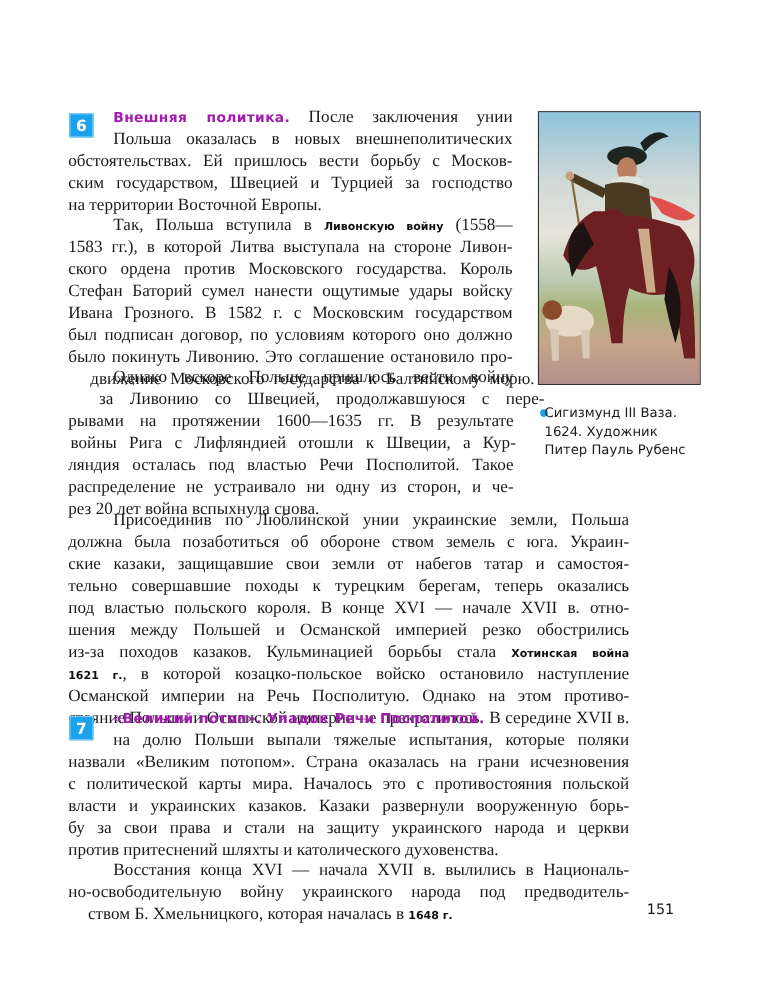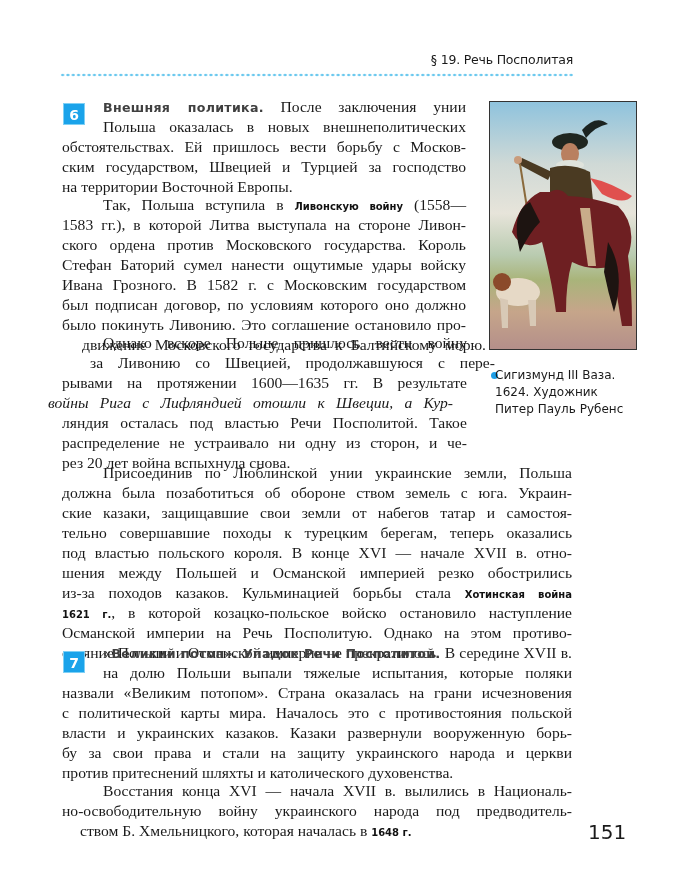--- a/index.html
+++ b/index.html
@@ -20,21 +20,21 @@
       background-size: 5.3px 4px; background-repeat: repeat-x;
     }
 
     .text {
       font-family: "Liberation Serif", "DejaVu Serif", serif;
       font-size: 15.6px; line-height: 19.6px; color: #1a1a1a;
     }
     .line { position: absolute; white-space: nowrap; }
     .justify { text-align: justify; text-align-last: justify; }
     .bold-sans { font-family: "DejaVu Sans", sans-serif; font-weight: bold; font-size: 10px; color: #111; }
-    .heading-sans { font-family: "DejaVu Sans", sans-serif; font-weight: bold; font-size: 12.6px; color: #404040; letter-spacing: 0.3px; }
+    .heading-sans { font-family: "DejaVu Sans", sans-serif; font-weight: bold; font-size: 12.6px; color: #a21caf; letter-spacing: 0.3px; }
 
     .section-num {
       position: absolute; width: 22px; height: 22px; background: #1aa3ea;
       color: #fff; font-family: "DejaVu Sans", sans-serif; font-weight: bold;
       font-size: 14px; line-height: 22px; text-align: center;
       border: 1px solid #7fd0f5; box-sizing: border-box;
     }
 
     .painting {
       position: absolute; left: 489px; top: 101px; width: 148px; height: 249px;
@@ -45,32 +45,28 @@
       position: absolute; left: 491px; top: 367px; width: 180px;
       font-family: "DejaVu Sans", sans-serif; font-size: 12px; line-height: 17px; color: #1a1a1a;
     }
     .caption .bullet {
       position: absolute; left: 0; top: 5px; width: 7px; height: 7px; border-radius: 50%; background: #1e9ee6;
     }
     .caption .lines { position: absolute; left: 4px; top: 0; white-space: nowrap; }
 
     .page-number {
       position: absolute; left: 588px; top: 820px;
-      font-family: "DejaVu Sans", sans-serif; font-size: 20px; color: #1a1a1a;
+      font-family: "DejaVu Sans", sans-serif; font-size: 13px; color: #1a1a1a;
     }
   </style>
 </head>
 <body>
 
 <div class="page">
 
-  <div class="running-head">
-    <span class="title">§ 19. Речь Посполитая</span>
-    <div class="dots"></div>
-  </div>
 
   <div class="section-num" style="left:63px; top:103px;">6</div>
 
   <div class="text">
     <div class="line justify" style="left:103px; top:97px; width:363px;"><span class="heading-sans">Внешняя политика.</span> <span>После заключения унии</span></div>
     <div class="line justify" style="left:103px; top:117px; width:363px;">Польша оказалась в новых внешнеполитических</div>
     <div class="line justify" style="left:62px; top:137px; width:404px;">обстоятельствах. Ей пришлось вести борьбу с Москов-</div>
     <div class="line justify" style="left:62px; top:157px; width:404px;">ским государством, Швецией и Турцией за господство</div>
     <div class="line" style="left:62px; top:177px;">на территории Восточной Европы.</div>
 
@@ -79,21 +75,21 @@
     <div class="line justify" style="left:62px; top:235px; width:404px;">ского ордена против Московского государства. Король</div>
     <div class="line justify" style="left:62px; top:255px; width:404px;">Стефан Баторий сумел нанести ощутимые удары войску</div>
     <div class="line justify" style="left:62px; top:275px; width:404px;">Ивана Грозного. В 1582 г. с Московским государством</div>
     <div class="line justify" style="left:62px; top:295px; width:404px;">был подписан договор, по условиям которого оно должно</div>
     <div class="line justify" style="left:62px; top:315px; width:404px;">было покинуть Ливонию. Это соглашение остановило про-</div>
     <div class="line justify" style="left:62px; top:335px; width:404px;margin-left:20px;">движение Московского государства к Балтийскому морю.</div>
 
     <div class="line justify" style="left:103px; top:333px; width:364px;">Однако вскоре Польше пришлось вести войну</div>
     <div class="line justify" style="left:62px; top:353px; width:405px;margin-left:28px;">за Ливонию со Швецией, продолжавшуюся с пере-</div>
     <div class="line justify" style="left:62px; top:373px; width:405px;">рывами на протяжении 1600—1635 гг. В результате</div>
-    <div class="line justify" style="left:48px; top:393px; width:405px;font-style:italic;">войны Рига с Лифляндией отошли к Швеции, а Кур-</div>
+    <div class="line justify" style="left:64px; top:393px; width:405px;">войны Рига с Лифляндией отошли к Швеции, а Кур-</div>
     <div class="line justify" style="left:62px; top:413px; width:405px;">ляндия осталась под властью Речи Посполитой. Такое</div>
     <div class="line justify" style="left:62px; top:433px; width:405px;">распределение не устраивало ни одну из сторон, и че-</div>
     <div class="line" style="left:62px; top:453px;">рез 20 лет война вспыхнула снова.</div>
 
     <div class="line justify" style="left:103px; top:463px; width:469px;">Присоединив по Люблинской унии украинские земли, Польша</div>
     <div class="line justify" style="left:62px; top:483px; width:510px;">должна была позаботиться об обороне ством земель с юга. Украин-</div>
     <div class="line justify" style="left:62px; top:503px; width:510px;">ские казаки, защищавшие свои земли от набегов татар и самостоя-</div>
     <div class="line justify" style="left:62px; top:523px; width:510px;">тельно совершавшие походы к турецким берегам, теперь оказались</div>
     <div class="line justify" style="left:62px; top:543px; width:510px;">под властью польского короля. В конце XVI — начале XVII в. отно-</div>
     <div class="line justify" style="left:62px; top:563px; width:510px;">шения между Польшей и Османской империей резко обострились</div>

